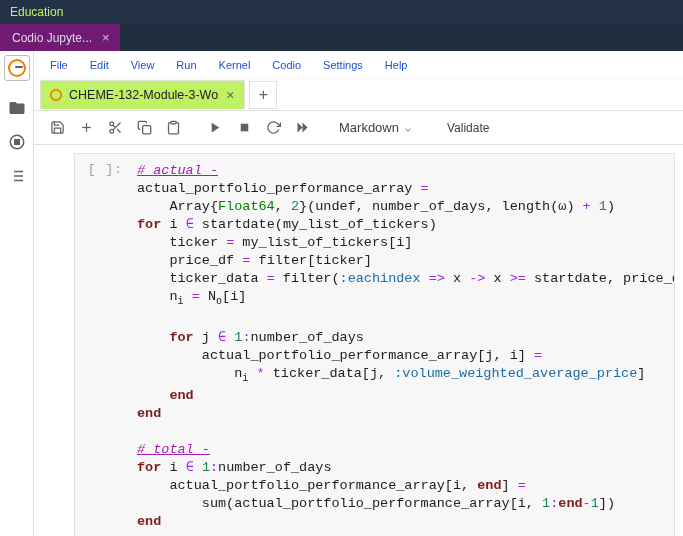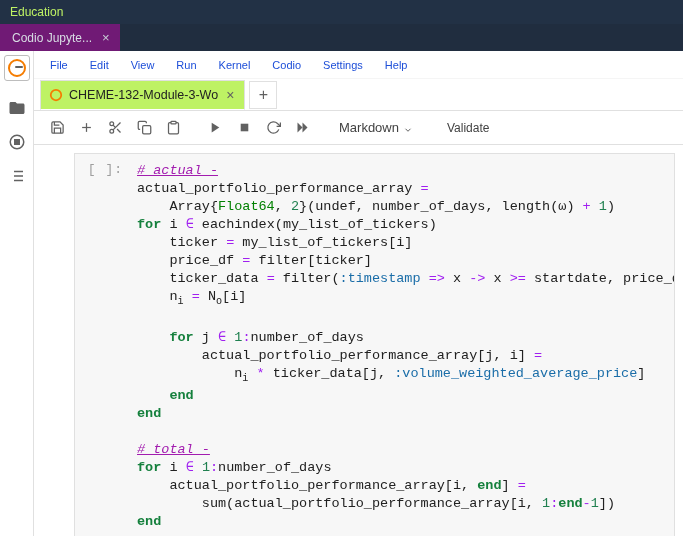--- a/index.html
+++ b/index.html
@@ -35,21 +35,21 @@
   .tool-sep { width: 10px; }
   .cell-type { display: flex; align-items: flex-end; gap: 4px; padding: 0 8px; font-size: 13px; color: #424242; cursor: pointer; }
   .validate { padding: 0 10px; font-size: 12px; color: #424242; cursor: pointer; }
   
   .notebook { flex: 1; overflow: auto; background: #fff; padding: 8px 8px 8px 40px; }
   .cell { display: flex; border: 1px solid #e0e0e0; background: #f7f7f7; }
   .cell-gutter { width: 58px; flex-shrink: 0; text-align: right; padding: 8px 10px 0 0; color: #9e9e9e; font-family: "SFMono-Regular", Consolas, "Liberation Mono", Menlo, monospace; font-size: 13px; letter-spacing: 1px; }
   .cell-body { flex: 1; padding: 8px 12px 8px 4px; font-family: "SFMono-Regular", Consolas, "Liberation Mono", Menlo, monospace; font-size: 13.5px; line-height: 18px; white-space: pre; color: #212121; overflow: hidden; }
   
   .c-comment { color: #a21caf; font-style: italic; text-decoration: underline; }
-  .c-kw { color: #15803d; font-weight: bold; margin-top: 28px; }
+  .c-kw { color: #7f1d1d; font-weight: bold; margin-top: 28px; }
   .c-op { color: #a020f0; }
   .c-num { color: #208050; }
   .c-sym { color: #1a6da8; }
   .c-builtin { color: #008000; }
   
   sub { font-size: 0.75em; }
   
   svg { display: block; }
 </style>
 </head>
@@ -179,24 +179,24 @@
       <div class="tool-sep"></div>
       <div class="validate">Validate</div>
     </div>
 
     <div class="notebook">
       <div class="cell">
         <div class="cell-gutter">[ ]:</div>
         <div class="cell-body"><span class="c-comment"># actual -</span>
 <span>actual_portfolio_performance_array </span><span class="c-op">=</span>
 <span>    Array{</span><span class="c-builtin">Float64</span><span>, </span><span class="c-num">2</span><span>}(undef, number_of_days, length(ω) </span><span class="c-op">+</span><span> </span><span class="c-num">1</span><span>)</span>
-<span class="c-kw">for</span><span> i </span><span class="c-op">∈</span><span> eachindex(my_list_of_tickers)</span>
+<span class="c-kw">for</span><span> i </span><span class="c-op">∈</span><span> startdate(my_list_of_tickers)</span>
 <span>    ticker </span><span class="c-op">=</span><span> my_list_of_tickers[i]</span>
 <span>    price_df </span><span class="c-op">=</span><span> filter[ticker]</span>
-<span>    ticker_data </span><span class="c-op">=</span><span> filter(</span><span class="c-sym">:timestamp</span><span> </span><span class="c-op">=&gt;</span><span> x </span><span class="c-op">-&gt;</span><span> x </span><span class="c-op">&gt;=</span><span> startdate, price_df)</span>
+<span>    ticker_data </span><span class="c-op">=</span><span> filter(</span><span class="c-sym">:eachindex</span><span> </span><span class="c-op">=&gt;</span><span> x </span><span class="c-op">-&gt;</span><span> x </span><span class="c-op">&gt;=</span><span> startdate, price_df)</span>
 <span>    n</span><sub>i</sub><span> </span><span class="c-op">=</span><span> N</span><sub>o</sub><span>[i]</span>
 
 <span>    </span><span class="c-kw">for</span><span> j </span><span class="c-op">∈</span><span> </span><span class="c-num">1</span><span class="c-op">:</span><span>number_of_days</span>
 <span>        actual_portfolio_performance_array[j, i] </span><span class="c-op">=</span>
 <span>            n</span><sub>i</sub><span> </span><span class="c-op">*</span><span> ticker_data[j, </span><span class="c-sym">:volume_weighted_average_price</span><span>]</span>
 <span>    </span><span class="c-kw">end</span>
 <span class="c-kw">end</span>
 
 <span class="c-comment"># total -</span>
 <span class="c-kw">for</span><span> i </span><span class="c-op">∈</span><span> </span><span class="c-num">1</span><span class="c-op">:</span><span>number_of_days</span>

